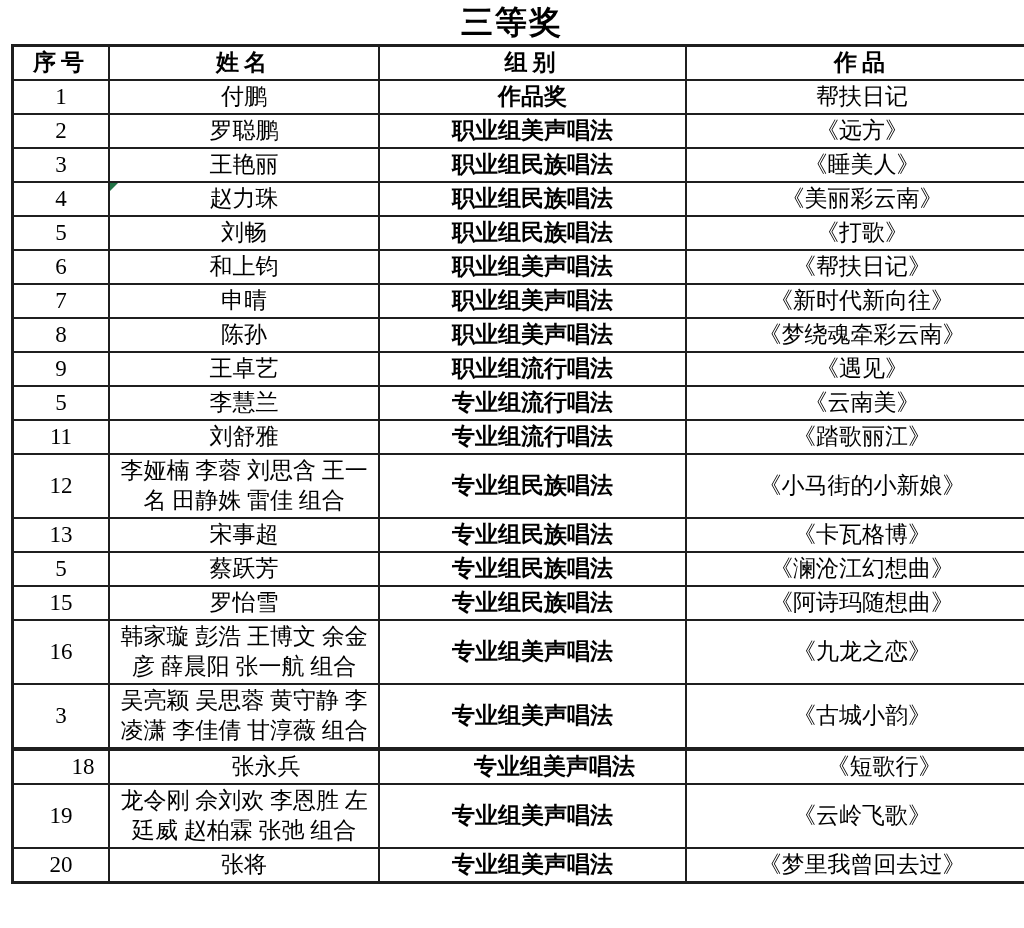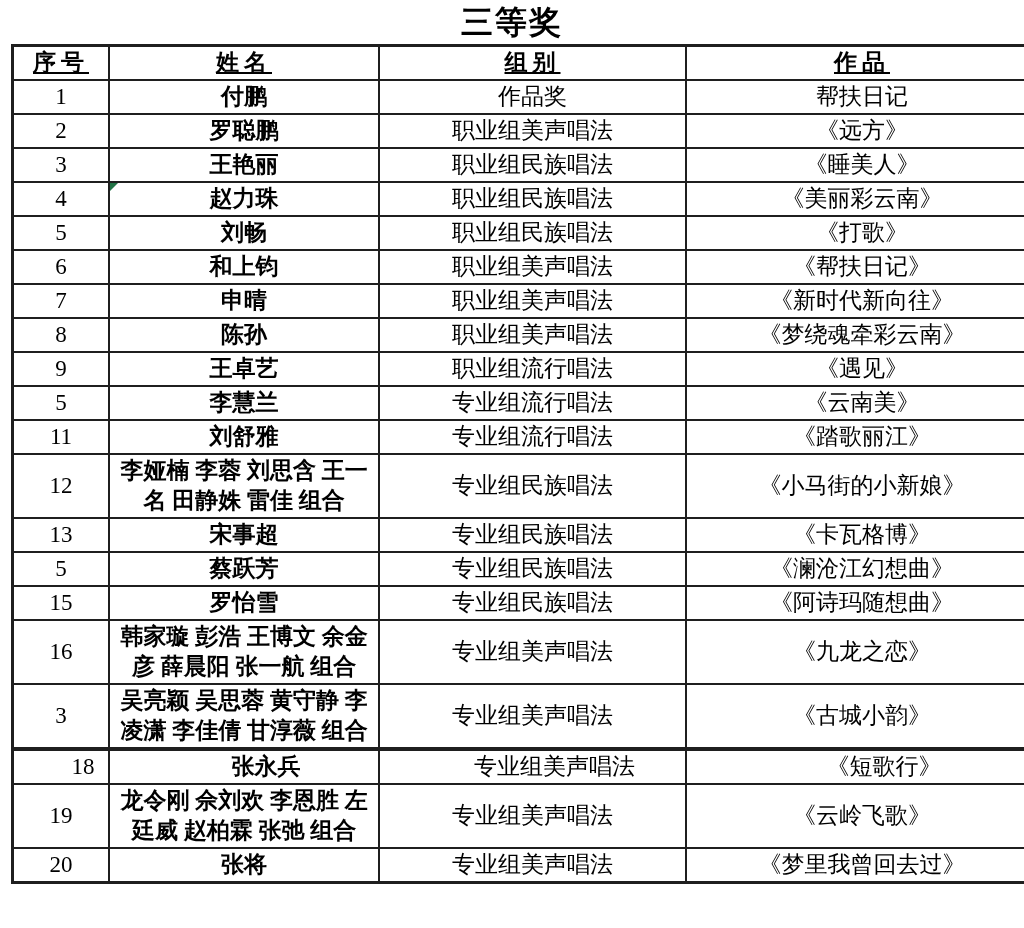--- a/index.html
+++ b/index.html
@@ -44,30 +44,29 @@
     vertical-align: middle;
     font-size: 23px;
     line-height: 30px;
     padding: 1px 3px;
     overflow: hidden;
   }
   .prize-table th {
     font-weight: bold;
     letter-spacing: 5px;
     height: 30px;
-    text-decoration: underline;
   }
   .prize-table td {
     height: 30px;
     position: relative;
   }
   
   .col-no    { width: 88px; }
-  .col-name  { width: 262px; font-weight: bold; }
-  .col-group { width: 299px; }
+  .col-name  { width: 262px; }
+  .col-group { width: 299px; font-weight: bold; }
   .col-work  { width: 344px; }
   
   .prize-table tbody tr:nth-child(18) td { border-top-width: 4px; padding-left: 47px; }
   .corner-marker {
     position: absolute;
     top: 0;
     left: 0;
     width: 0;
     height: 0;
     border-top: 8px solid #217346;

